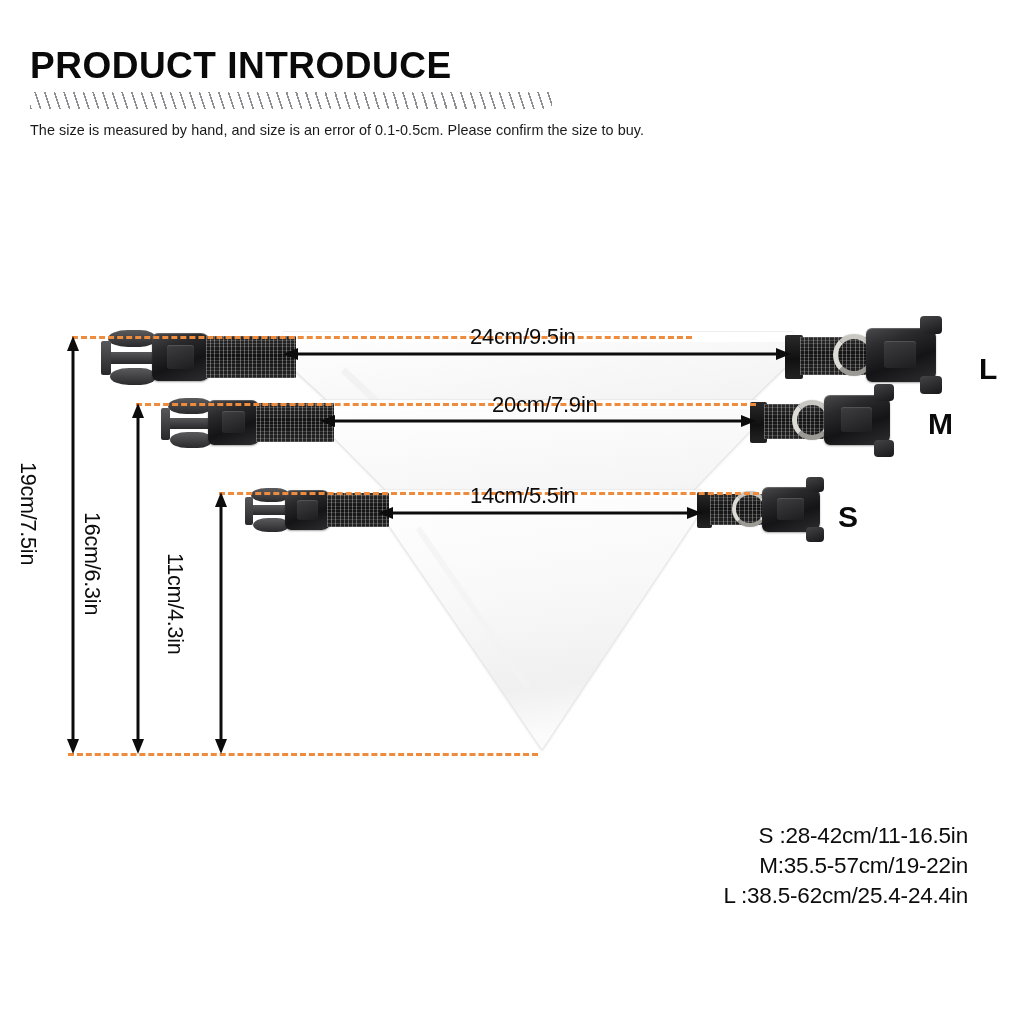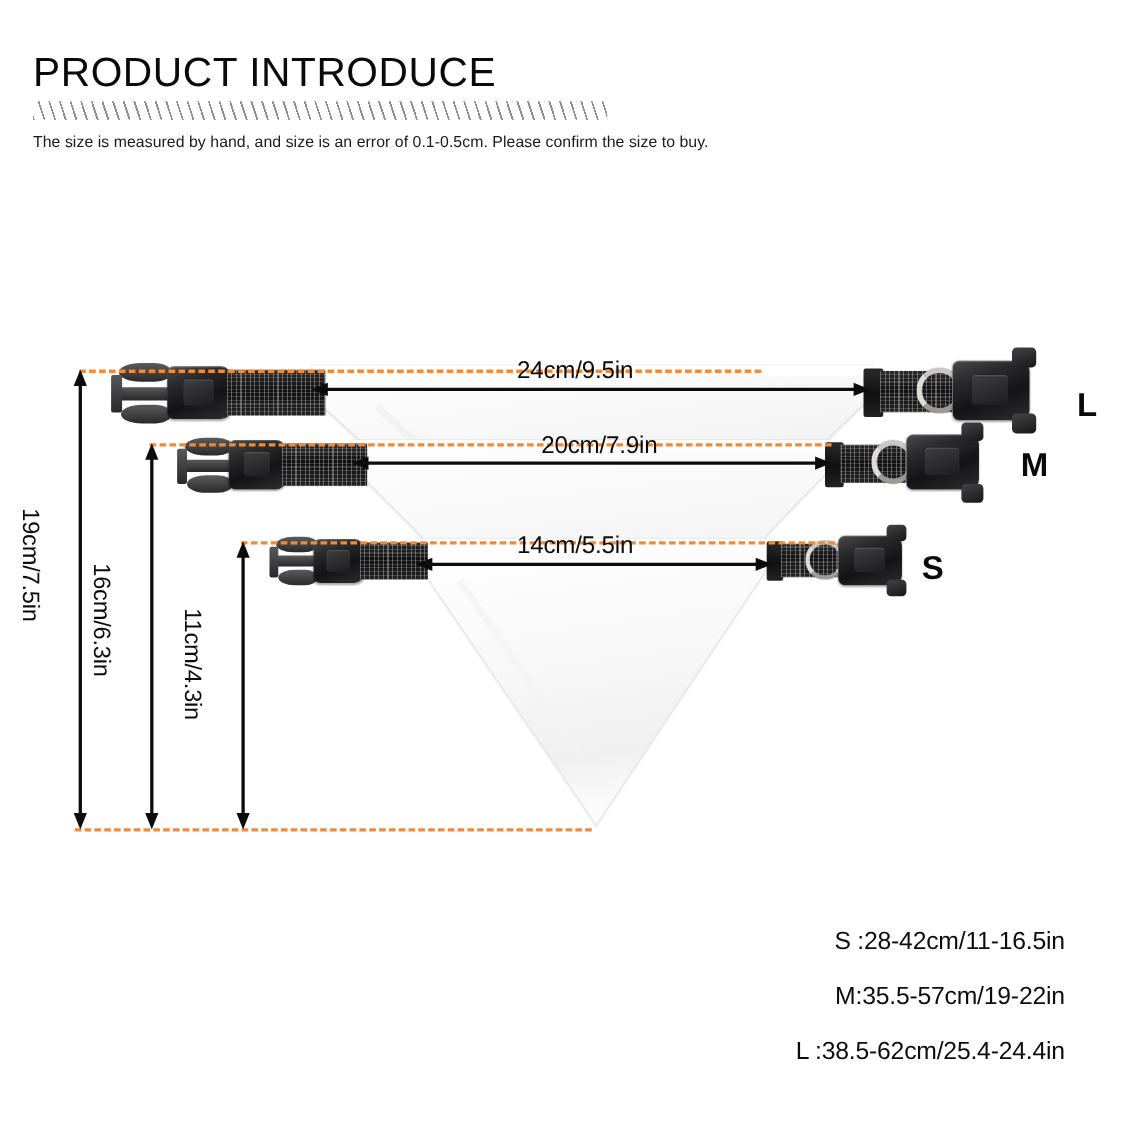--- a/index.html
+++ b/index.html
@@ -7,21 +7,21 @@
     width: 1024px; height: 1024px;
     background: #ffffff;
     font-family: "Liberation Sans", sans-serif;
     overflow: hidden;
   }
   #page { position: relative; width: 1024px; height: 1024px; background:#fff; }
 
   
   #title {
     position: absolute; left: 30px; top: 47px;
-    font-size: 37px; font-weight: 400; letter-spacing: 0.5px;
+    font-size: 37px; font-weight: 700; letter-spacing: 0.5px;
     color: #0a0a0a; line-height: 1;
   }
   #hatch {
     position: absolute; left: 30px; top: 92px;
     width: 522px; height: 17px;
     background-image: repeating-linear-gradient(
         72deg,
         #8d8f93 0px, #8d8f93 1.6px,
         rgba(255,255,255,0) 1.6px, rgba(255,255,255,0) 9.2px);
   }
@@ -131,21 +131,20 @@
     text-align: center;
     white-space: nowrap;
   }
   .legend-row {
     font-size: 22.5px; color: #0c0c0c;
     text-align: right;
     white-space: nowrap;
     line-height: 1.34;
     padding-right: 8px;
     letter-spacing: -0.2px;
-    margin-top: 20px;
   }
 </style>
 </head>
 <body>
 
 <div id="page">
 
   <div id="title">PRODUCT INTRODUCE</div>
   <div id="hatch"></div>
   <div id="subtitle">The size is measured by hand, and size is an error of 0.1-0.5cm. Please confirm the size to buy.</div>

